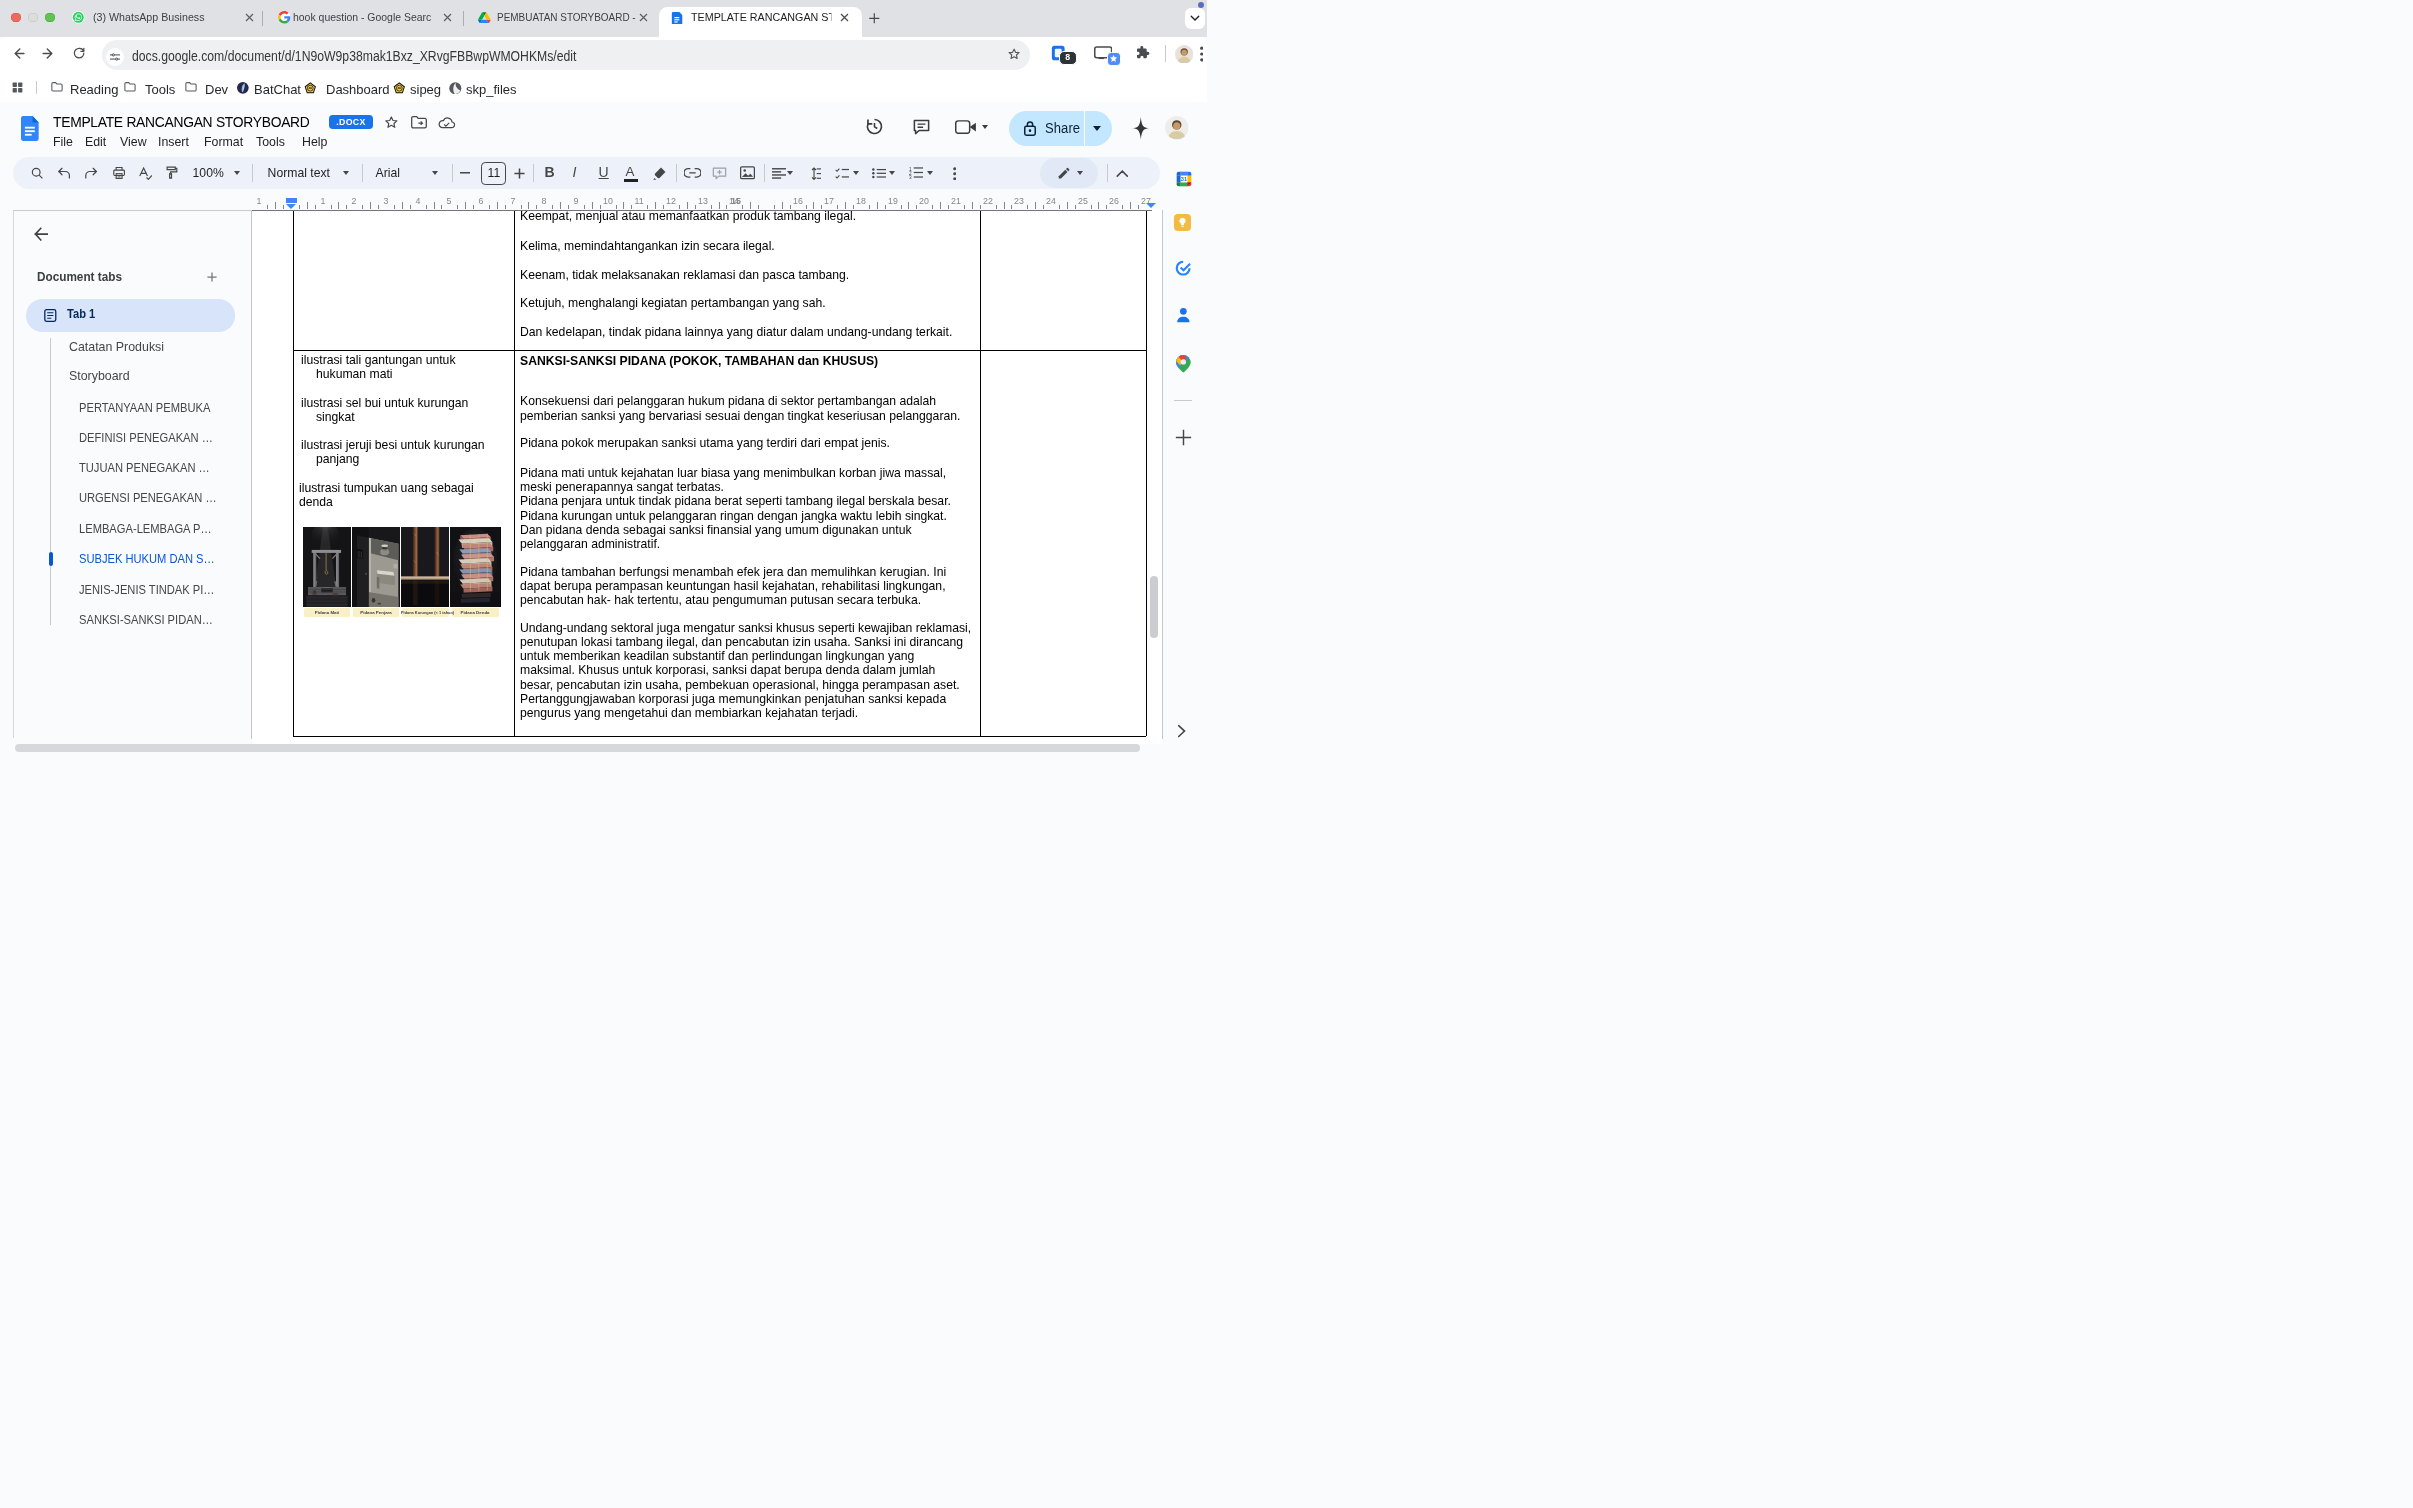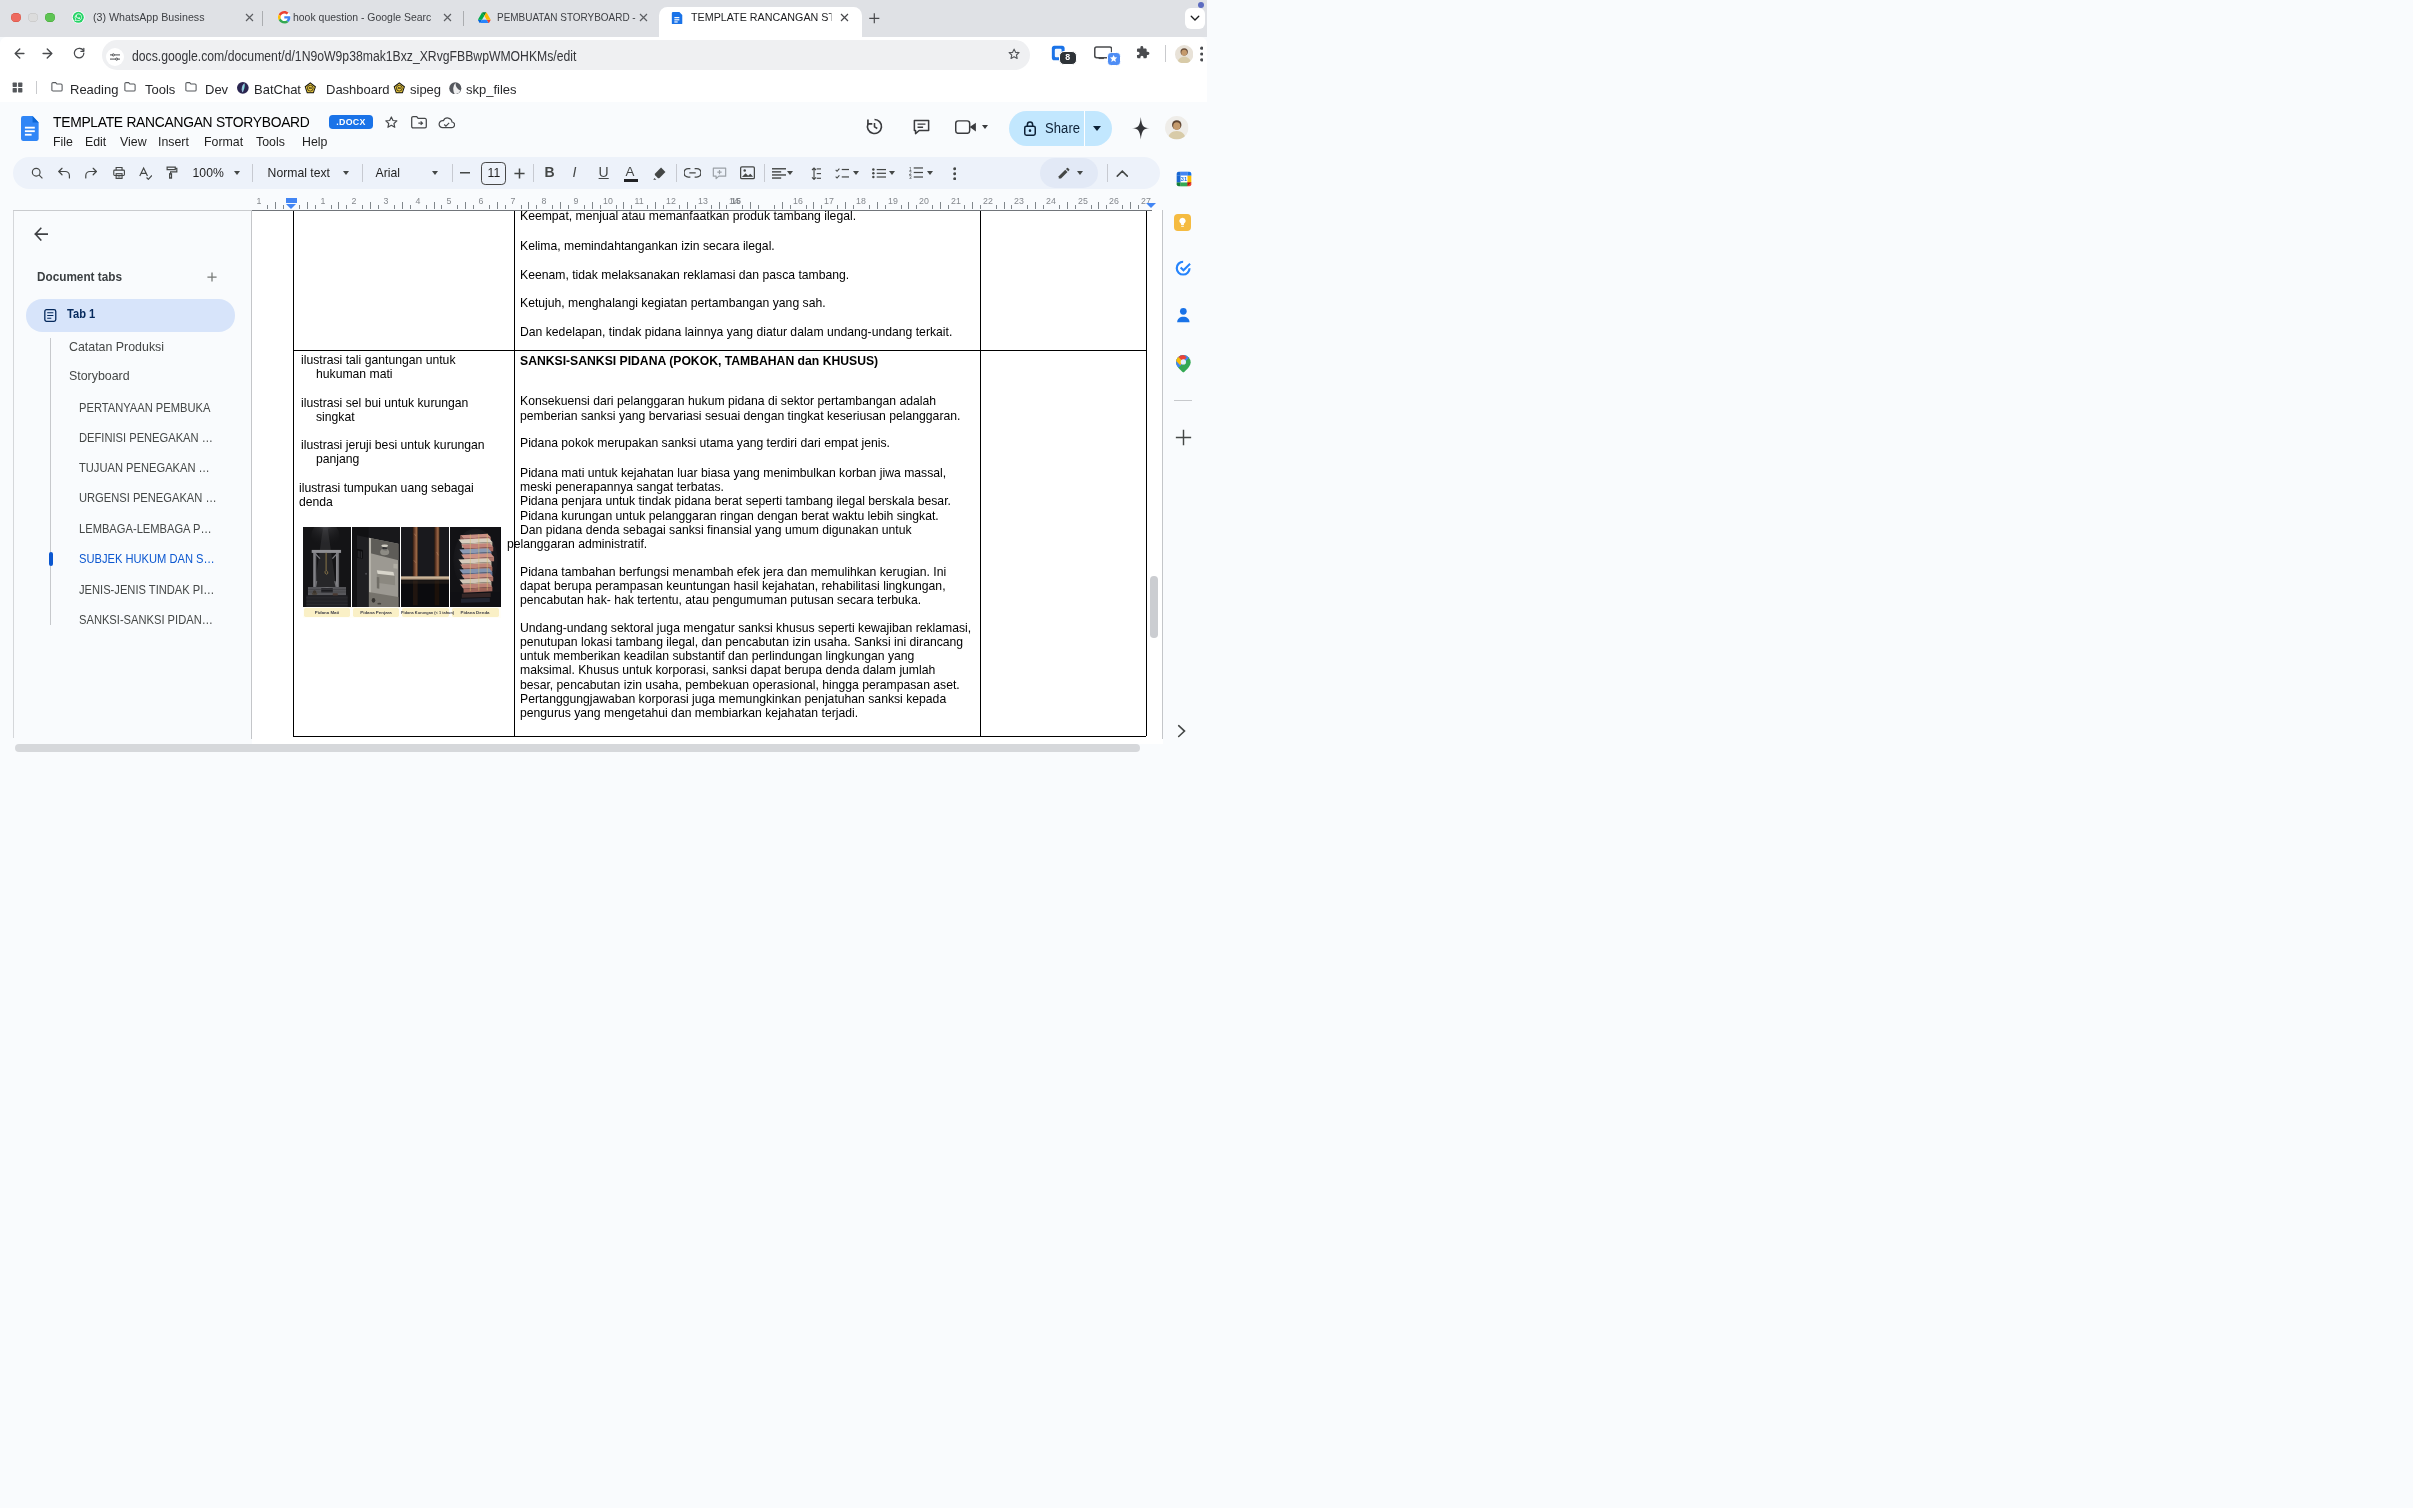--- a/index.html
+++ b/index.html
@@ -576,23 +576,23 @@
 <div class="dl" style="left:64px;top:242px;">panjang</div>
 <div class="dl" style="left:47px;top:271px;">ilustrasi tumpukan uang sebagai</div>
 <div class="dl" style="left:47px;top:285px;">denda</div>
 <div class="dl dlb" style="left:268px;top:144px;">SANKSI-SANKSI PIDANA (POKOK, TAMBAHAN dan KHUSUS)</div>
 <div class="dl" style="left:268px;top:184px;">Konsekuensi dari pelanggaran hukum pidana di sektor pertambangan adalah</div>
 <div class="dl" style="left:268px;top:199px;">pemberian sanksi yang bervariasi sesuai dengan tingkat keseriusan pelanggaran.</div>
 <div class="dl" style="left:268px;top:226px;">Pidana pokok merupakan sanksi utama yang terdiri dari empat jenis.</div>
 <div class="dl" style="left:268px;top:256px;">Pidana mati untuk kejahatan luar biasa yang menimbulkan korban jiwa massal,</div>
 <div class="dl" style="left:268px;top:270px;">meski penerapannya sangat terbatas.</div>
 <div class="dl" style="left:268px;top:284px;">Pidana penjara untuk tindak pidana berat seperti tambang ilegal berskala besar.</div>
-<div class="dl" style="left:268px;top:299px;">Pidana kurungan untuk pelanggaran ringan dengan berat waktu lebih singkat.</div>
+<div class="dl" style="left:268px;top:299px;">Pidana kurungan untuk pelanggaran ringan dengan jangka waktu lebih singkat.</div>
 <div class="dl" style="left:268px;top:313px;">Dan pidana denda sebagai sanksi finansial yang umum digunakan untuk</div>
-<div class="dl" style="left:255px;top:327px;">pelanggaran administratif.</div>
+<div class="dl" style="left:268px;top:327px;">pelanggaran administratif.</div>
 <div class="dl" style="left:268px;top:355px;">Pidana tambahan berfungsi menambah efek jera dan memulihkan kerugian. Ini</div>
 <div class="dl" style="left:268px;top:369px;">dapat berupa perampasan keuntungan hasil kejahatan, rehabilitasi lingkungan,</div>
 <div class="dl" style="left:268px;top:383px;">pencabutan hak- hak tertentu, atau pengumuman putusan secara terbuka.</div>
 <div class="dl" style="left:268px;top:411px;">Undang-undang sektoral juga mengatur sanksi khusus seperti kewajiban reklamasi,</div>
 <div class="dl" style="left:268px;top:425px;">penutupan lokasi tambang ilegal, dan pencabutan izin usaha. Sanksi ini dirancang</div>
 <div class="dl" style="left:268px;top:439px;">untuk memberikan keadilan substantif dan perlindungan lingkungan yang</div>
 <div class="dl" style="left:268px;top:453px;">maksimal. Khusus untuk korporasi, sanksi dapat berupa denda dalam jumlah</div>
 <div class="dl" style="left:268px;top:468px;">besar, pencabutan izin usaha, pembekuan operasional, hingga perampasan aset.</div>
 <div class="dl" style="left:268px;top:482px;">Pertanggungjawaban korporasi juga memungkinkan penjatuhan sanksi kepada</div>
 <div class="dl" style="left:268px;top:496px;">pengurus yang mengetahui dan membiarkan kejahatan terjadi.</div>

